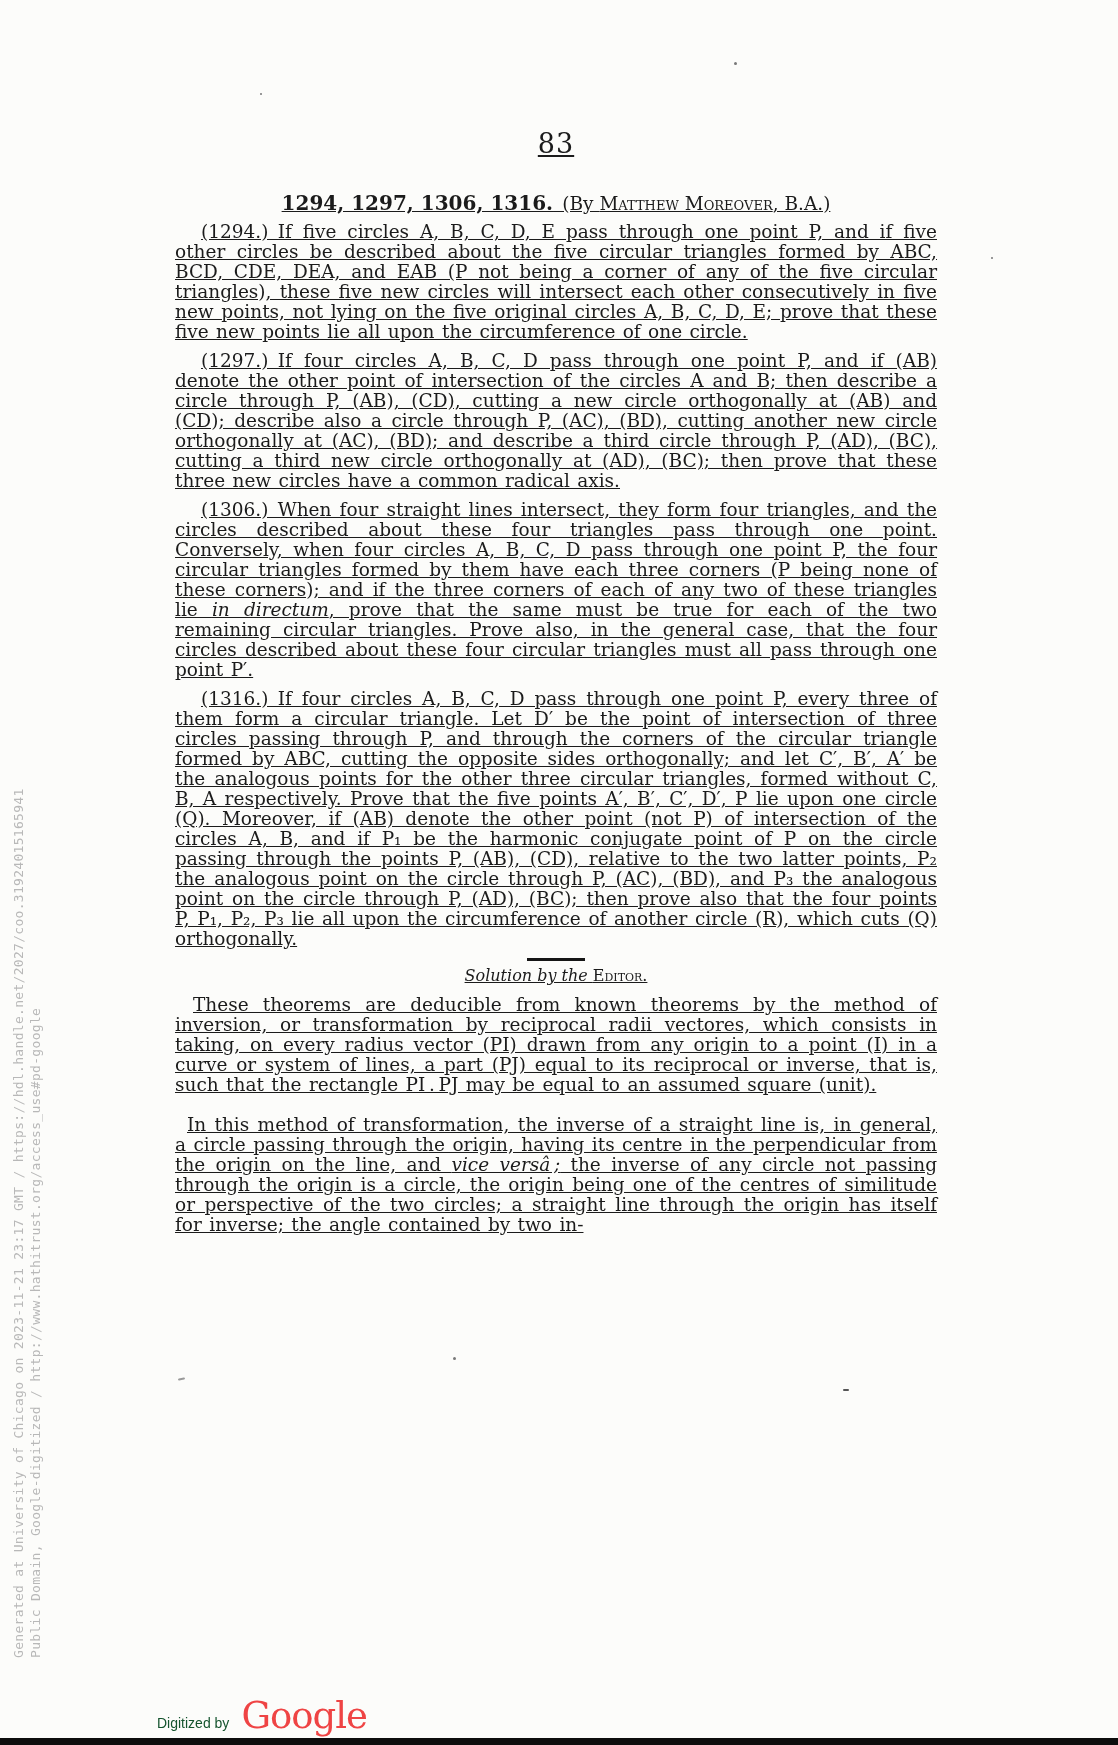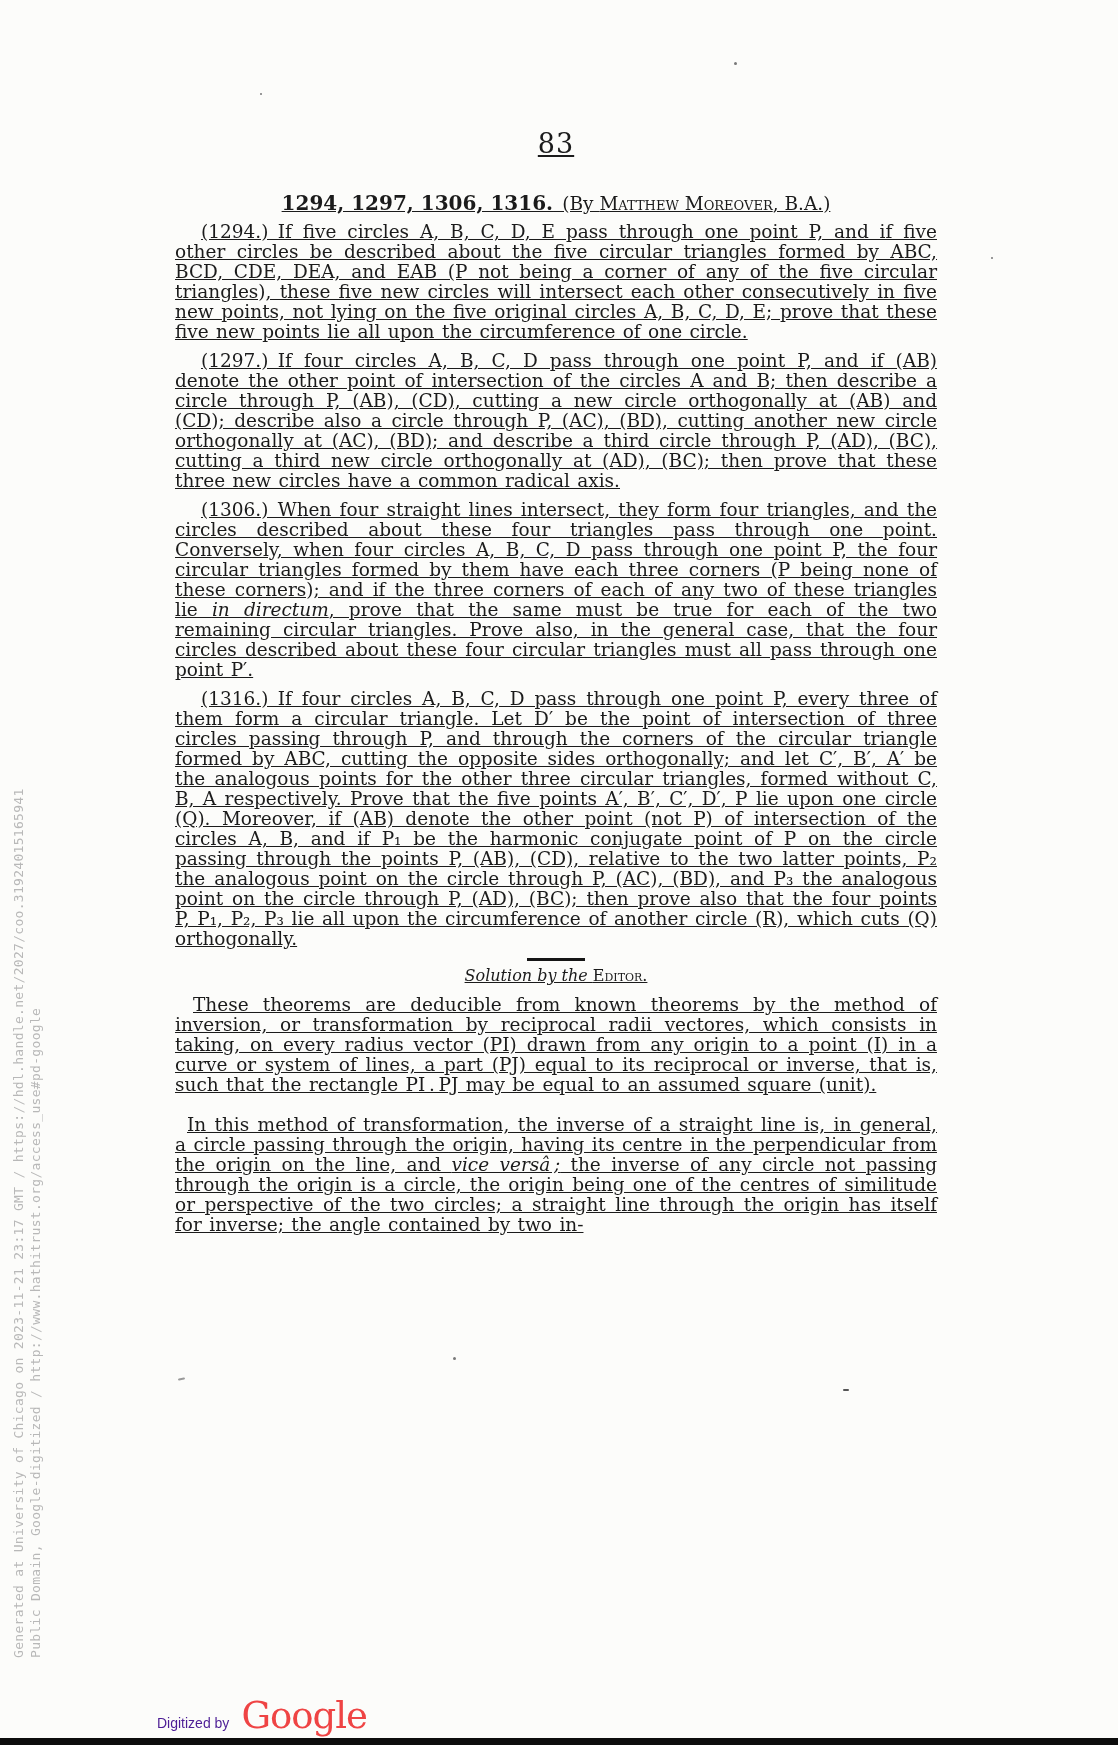--- a/index.html
+++ b/index.html
@@ -71,21 +71,21 @@
 
   
   .speck{position:absolute;background:#787878;border-radius:50%;}
 
   
   .footer-left{
     position:absolute;left:157px;top:1694px;
     display:flex;align-items:baseline;gap:12px;
     font-family:"Liberation Sans", sans-serif;
   }
-  .digitized-label{font-size:14px;color:#4c1d95;}
+  .digitized-label{font-size:14px;color:#14532d;}
   .google-logo{
     font-family:"DejaVu Serif", serif;
     font-size:37px;color:#ef4444;
     letter-spacing:-1px;
   }
   .footer-right{
     position:absolute;left:713px;top:1684px;width:250px;
     text-align:center;
     font-family:"Liberation Sans", sans-serif;
     color:#929292;

